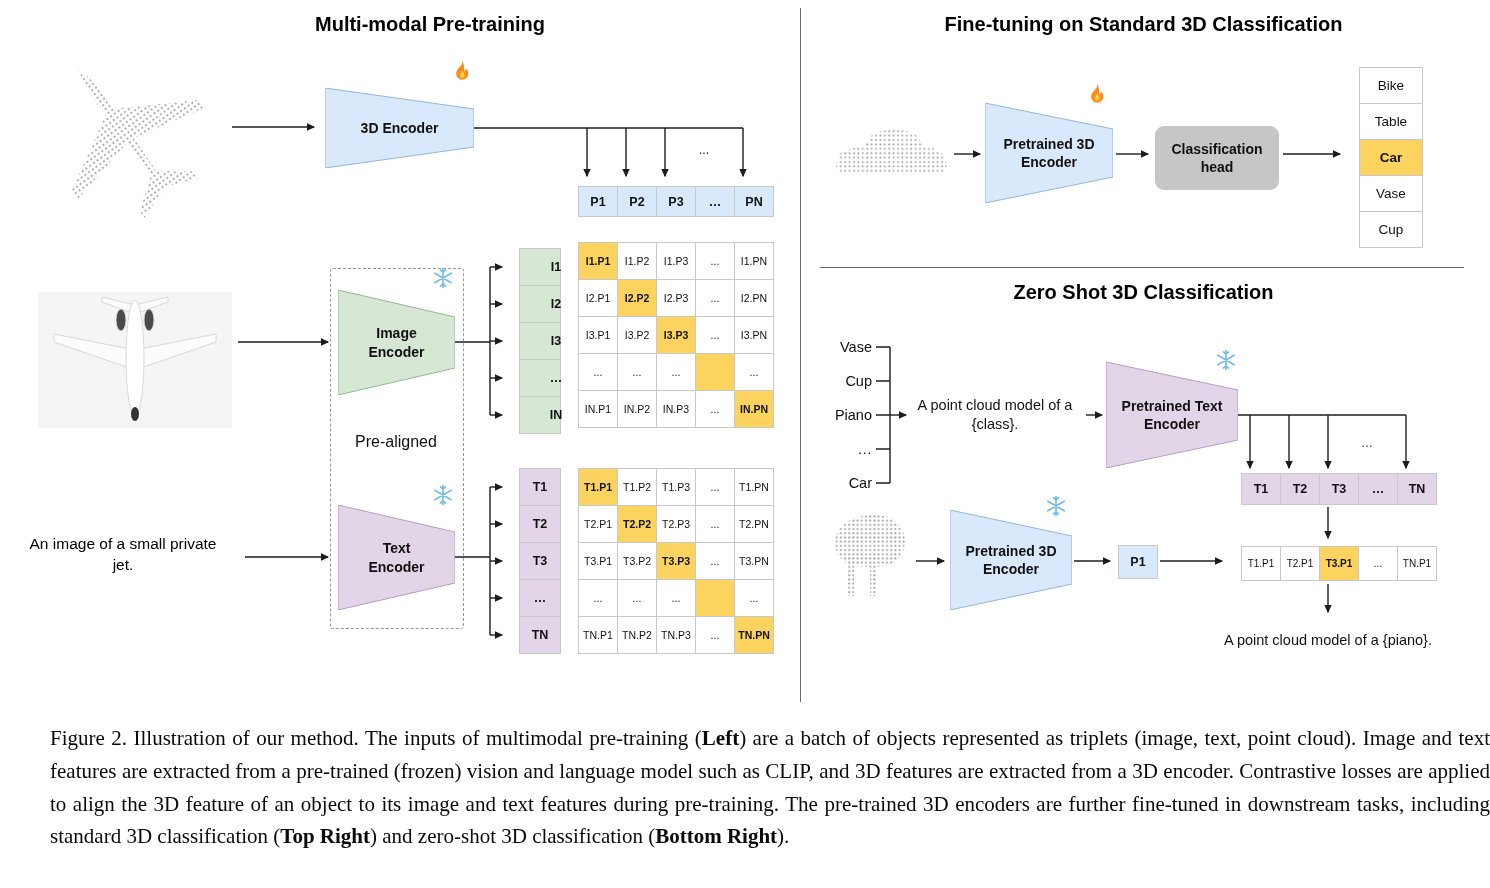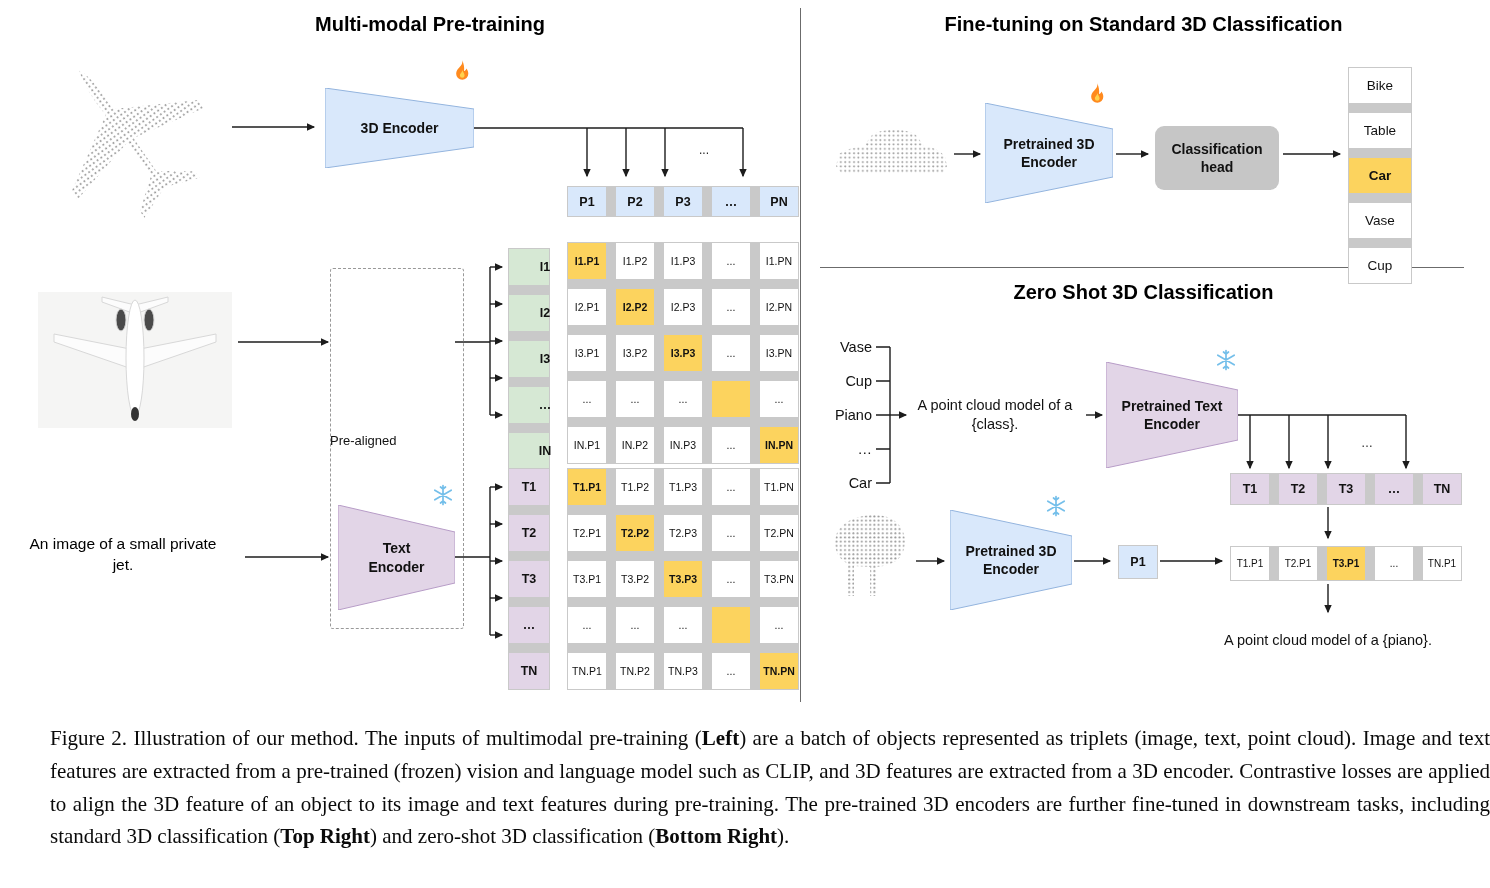--- a/index.html
+++ b/index.html
@@ -3,21 +3,21 @@
 <meta charset="utf-8">
 <style>
   html,body{margin:0;padding:0;}
   body{width:1490px;height:888px;position:relative;background:#ffffff;overflow:hidden;
        font-family:"Liberation Sans",sans-serif;color:#111;}
   .abs{position:absolute;}
   .title{position:absolute;font-size:20px;font-weight:700;text-align:center;color:#000;}
   .connectors{position:absolute;left:0;top:0;width:1490px;height:720px;pointer-events:none;}
   .divider-v{position:absolute;left:800px;top:8px;width:1px;height:694px;background:#6b6b6b;}
   .divider-h{position:absolute;left:820px;top:267px;width:644px;height:1px;background:#6b6b6b;}
-  .grid{position:absolute;display:grid;gap:10px;background:#c9c9c9;border:1px solid #c9c9c9;}
+  .grid{position:absolute;display:grid;gap:1px;background:#c9c9c9;border:1px solid #c9c9c9;margin-left:11px;}
   .cell{display:flex;align-items:center;justify-content:center;background:#fff;color:#111;}
   .c-blue{background:var(--blue-cell,#d9e8fb);}
   .c-green{background:var(--green-cell,#d6e8d4);padding-left:32px;}
   .c-purple{background:var(--purple-cell,#e2d5e7);}
   .hl{background:var(--highlight,#fcd35e) !important;font-weight:700;}
   .lbl{font-weight:700;font-size:12.5px;}
   .mcell{font-size:10.5px;}
   .cls-cell{font-size:13.5px;}
   .sim-cell{font-size:10px;}
   #p-row{left:567px;top:186px;grid-template-columns:repeat(5,38px);grid-auto-rows:29px;}
@@ -26,21 +26,21 @@
   #t-col{left:508px;top:468px;grid-template-columns:40px;grid-auto-rows:36px;}
   #t-matrix{left:567px;top:468px;grid-template-columns:repeat(5,38px);grid-auto-rows:36px;}
   #class-list{left:1348px;top:67px;grid-template-columns:62px;grid-auto-rows:35px;}
   #t-row-right{left:1230px;top:473px;grid-template-columns:repeat(5,38px);grid-auto-rows:30px;}
   #tp-row{left:1230px;top:546px;grid-template-columns:repeat(5,38px);grid-auto-rows:33px;}
   .enc{position:absolute;display:flex;align-items:center;justify-content:center;}
   .enc .shape{position:absolute;left:0;top:0;width:100%;height:100%;}
   .enc .lab{position:relative;z-index:1;font-weight:700;font-size:14px;text-align:center;line-height:1.3;width:78%;}
   .badge{position:absolute;z-index:2;}
   .dashed{border:1.5px dashed #999;border-radius:3px;}
-  .pre-aligned{position:absolute;text-align:left;font-size:13px;}
+  .pre-aligned{position:absolute;text-align:center;font-size:16px;}
   .input-text{font-size:15.5px;text-align:center;line-height:1.35;color:#000;}
   .prompt-text{font-size:14.5px;text-align:center;line-height:1.32;}
   .result-text{font-size:14.5px;text-align:center;}
   .dots{position:absolute;font-size:12px;text-align:center;color:#222;}
   .head-box{position:absolute;background:var(--head-gray,#c6c6c6);border-radius:9px;display:flex;
             align-items:center;justify-content:center;font-weight:700;font-size:14px;text-align:center;}
   .head-box span{width:104px;line-height:1.3;}
   .pclist{position:absolute;text-align:right;font-size:14.5px;}
   .pword{height:34px;line-height:34px;}
   .pc{position:absolute;}
@@ -141,20 +141,29 @@
     <div class="lab" style="width:100%">3D Encoder</div>
     <svg class="badge" style="right:-2px;top:-30px;width:28px;height:28px" viewBox="0 0 24 24">
       <path d="M12.2 2c.6 3.2-1.3 4.8-2.7 6.4C8 10 7 11.4 7 13.4a5.2 5.2 0 0 0 10.4 0c0-1.7-.6-3.1-1.6-4.4-.4 1.3-1.1 2-2.1 2.1.5-2.7-.1-6.2-1.5-9.1z" fill="#ff8a1e"></path>
       <path d="M12.1 10.2c.4 1.9-1.9 2.9-1.9 4.8a2 2 0 0 0 4 0c0-1.9-1.4-3.2-2.1-4.8z" fill="#ffd24d"></path>
     </svg>
   </div>
 
   <div class="dashed abs" style="left:330px;top:268px;width:132px;height:359px"></div>
   <div class="pre-aligned" style="left:330px;top:433px;width:132px">Pre-aligned</div>
 
+  <div class="enc" style="left:338px;top:290px;width:117px;height:105px">
+    <svg class="shape" viewBox="0 0 117 105" preserveAspectRatio="none">
+      <polygon points="0,0 117,27 117,78 0,105" style="fill:var(--green-cell,#d6e8d4);stroke:#93b793" vector-effect="non-scaling-stroke"></polygon>
+    </svg>
+    <div class="lab" style="width:62%">Image Encoder</div>
+    <svg class="badge" style="right:0;top:-24px;width:24px;height:24px" viewBox="0 0 24 24" fill="none" stroke="#74bfea" stroke-width="1.7" stroke-linecap="round">
+      <path d="M12 2.5v19M3.8 7.25l16.4 9.5M20.2 7.25l-16.4 9.5M12 6l2.5-2M12 6L9.5 4M12 18l2.5 2M12 18l-2.5 2"></path>
+    </svg>
+  </div>
 
   <div class="enc" style="left:338px;top:505px;width:117px;height:105px">
     <svg class="shape" viewBox="0 0 117 105" preserveAspectRatio="none">
       <polygon points="0,0 117,27 117,78 0,105" style="fill:var(--purple-cell,#e2d5e7);stroke:#b79cc7" vector-effect="non-scaling-stroke"></polygon>
     </svg>
     <div class="lab" style="width:62%">Text Encoder</div>
     <svg class="badge" style="right:0;top:-22px;width:24px;height:24px" viewBox="0 0 24 24" fill="none" stroke="#74bfea" stroke-width="1.7" stroke-linecap="round">
       <path d="M12 2.5v19M3.8 7.25l16.4 9.5M20.2 7.25l-16.4 9.5M12 6l2.5-2M12 6L9.5 4M12 18l2.5 2M12 18l-2.5 2"></path>
     </svg>
   </div>

